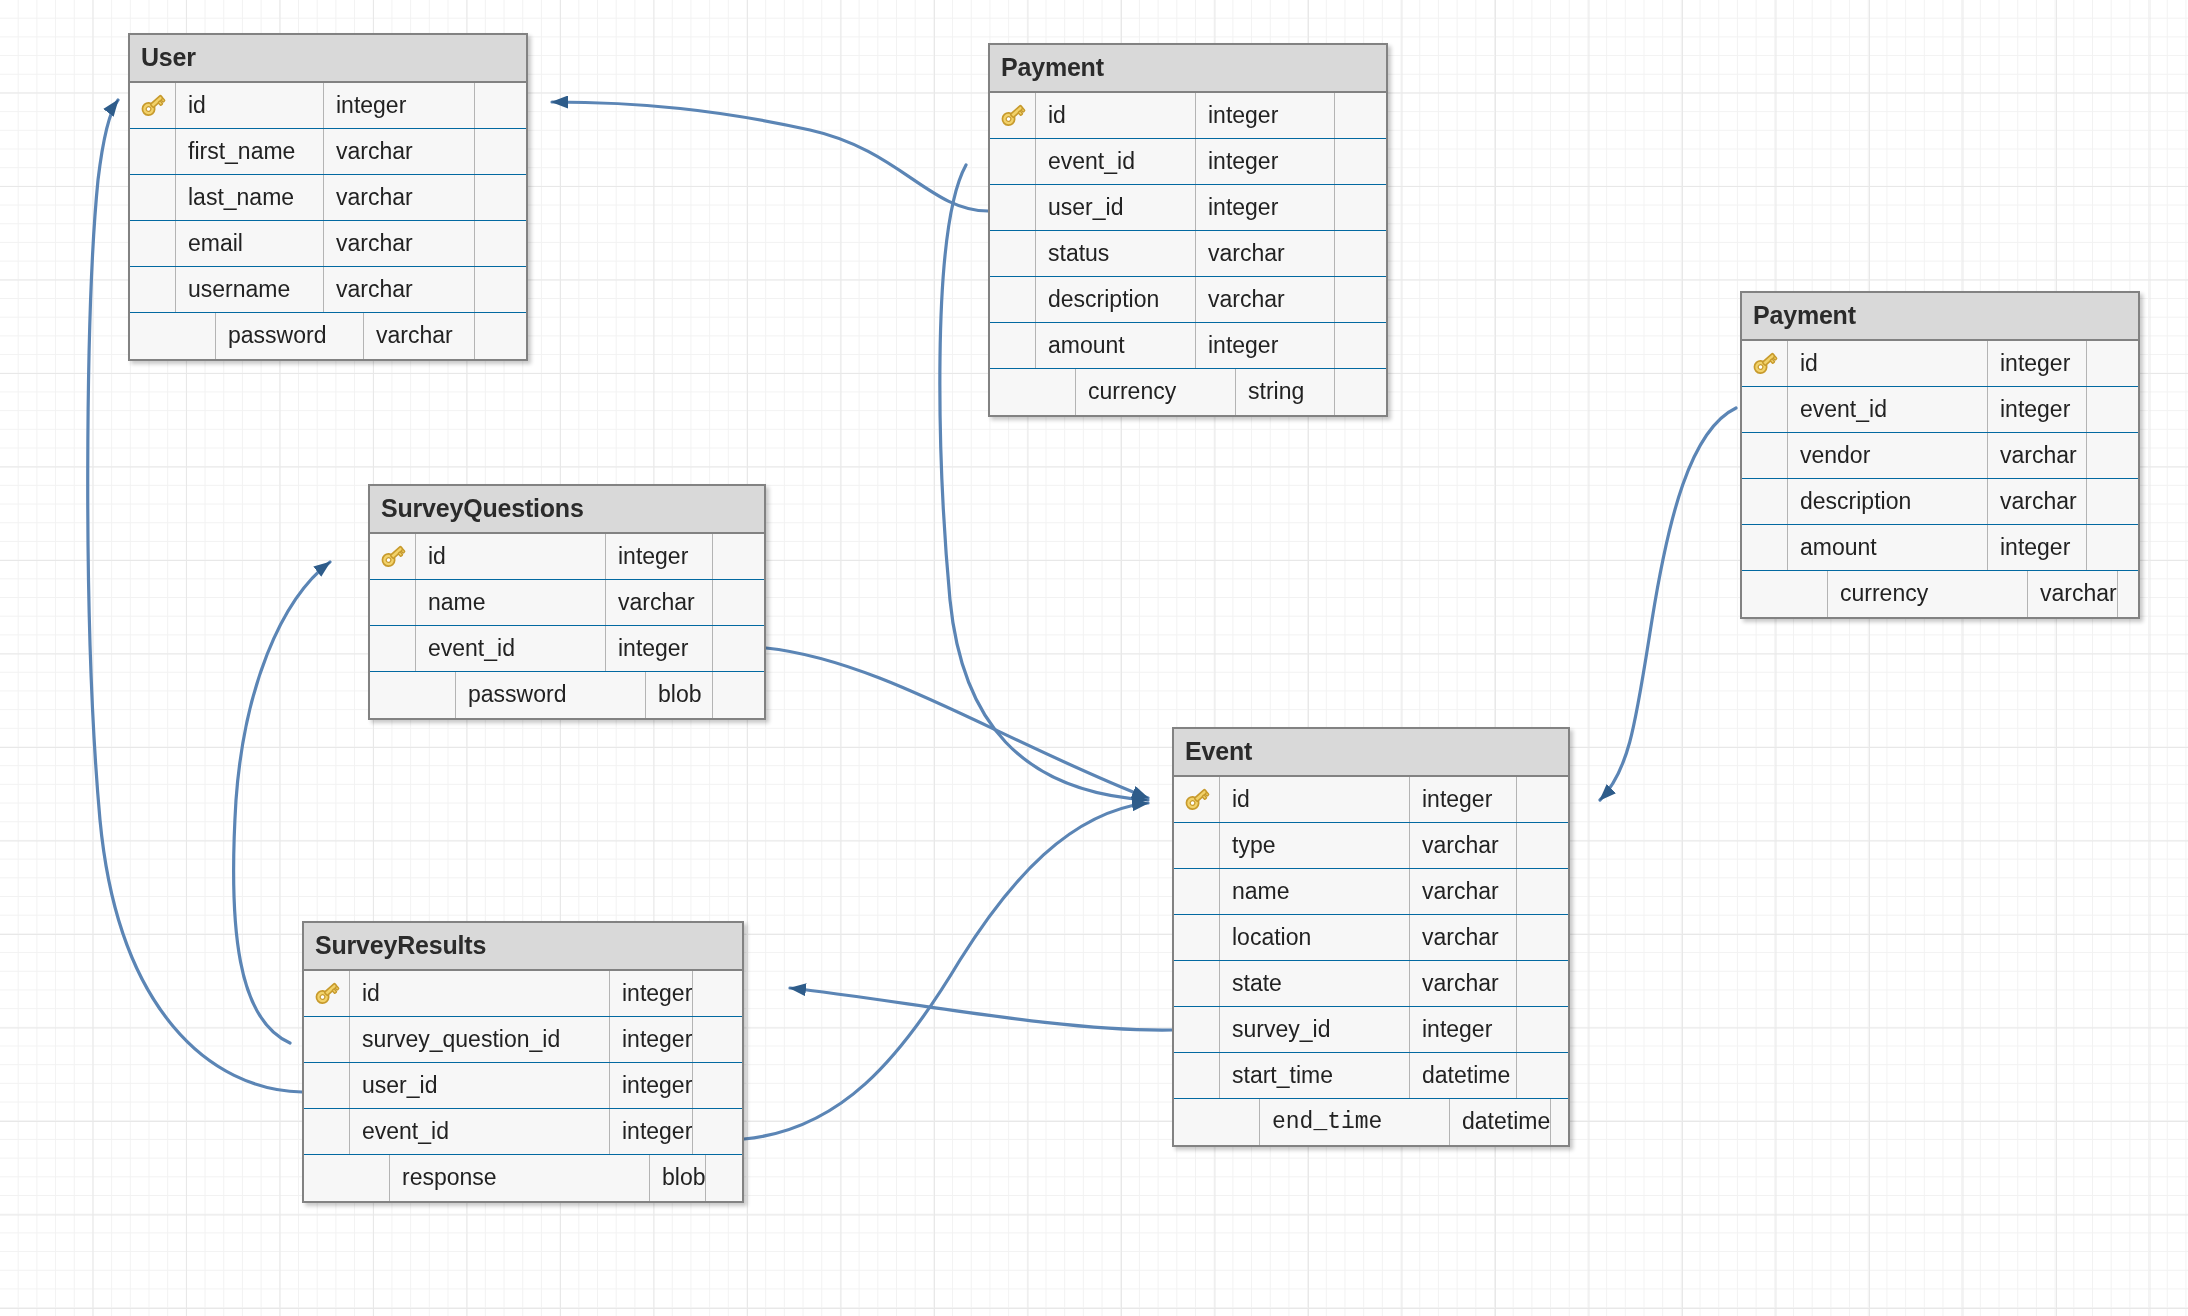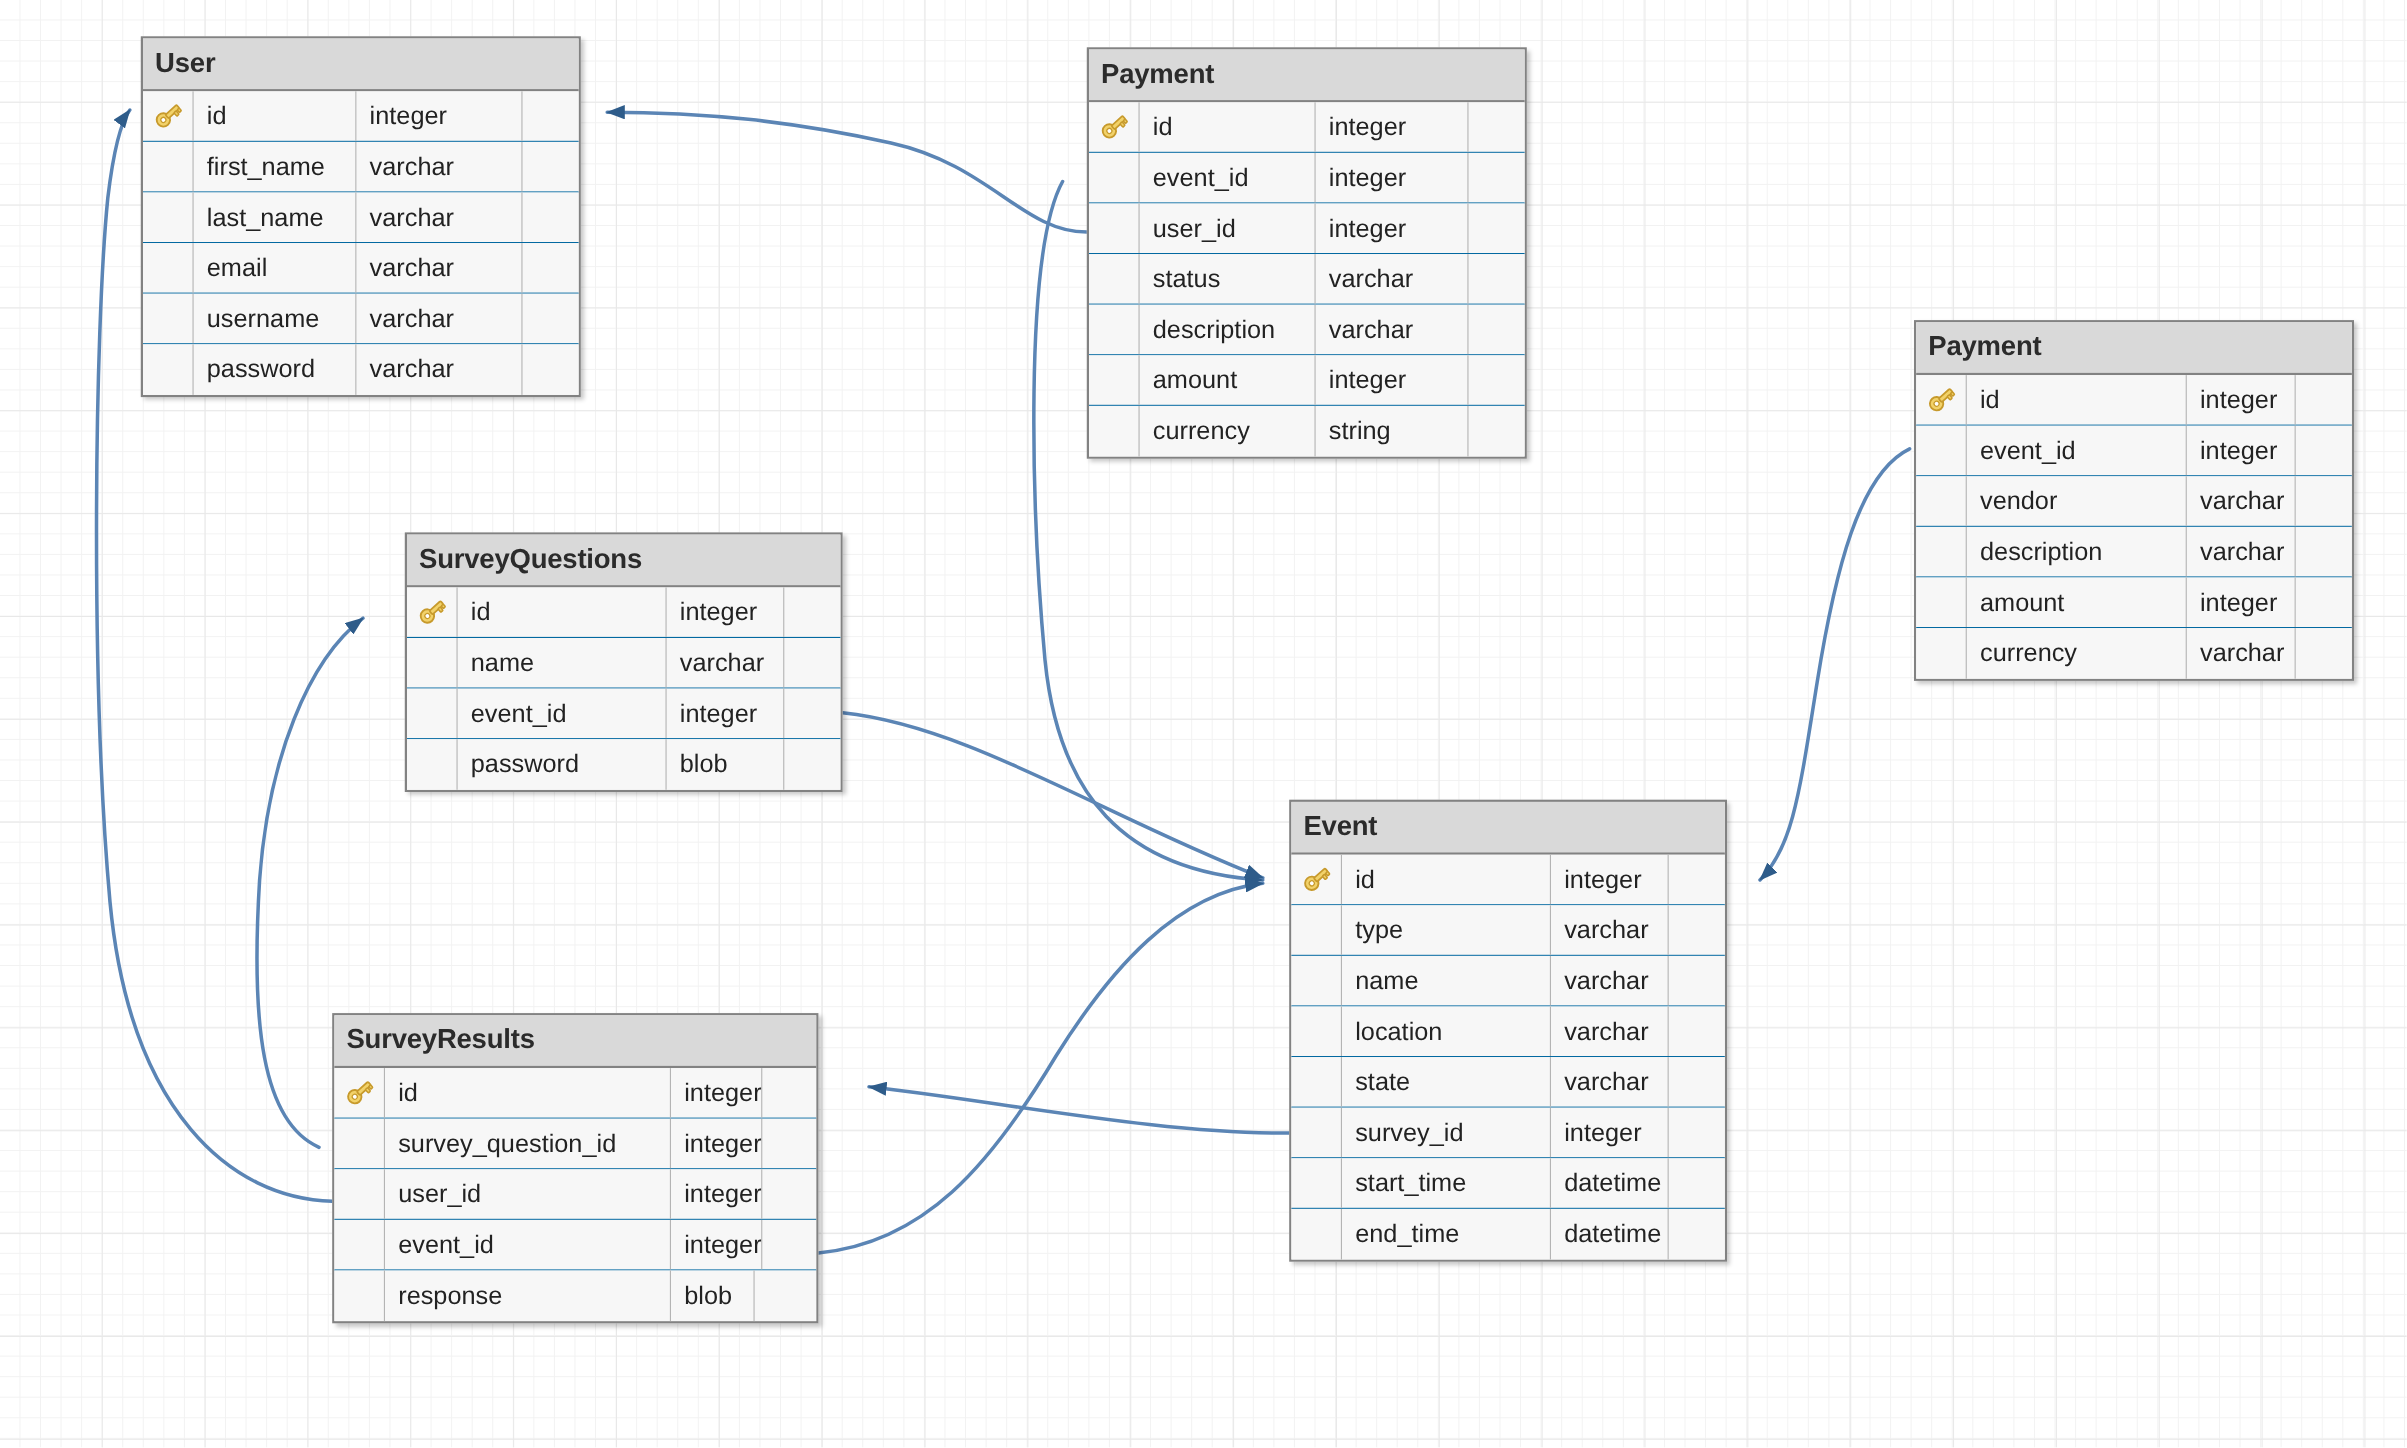--- a/index.html
+++ b/index.html
@@ -57,21 +57,21 @@
     box-sizing: border-box;
   }
   .attr-row {
     display: flex;
     align-items: center;
     height: 46px;
     border-bottom: 1px solid #0369a1;
     background: #f7f7f7;
     box-sizing: border-box;
   }
-  .attr-row:last-child { border-bottom: none; }
+  .attr-row:last-child { border-bottom: none; padding-left: 40px; }
 
   .key-cell {
     width: 46px;
     min-width: 46px;
     height: 100%;
     display: flex;
     align-items: center;
     justify-content: center;
     border-right: 1px solid #b4b4b4;
     box-sizing: border-box;
@@ -386,21 +386,21 @@
           <div class="attr-tail" style="flex: 0 0 52px;"></div>
         </div>
         <div class="attr-row">
           <div class="key-cell blank"></div>
           <div class="attr-name" style="flex: 0 0 190px;">start_time</div>
           <div class="attr-type" style="flex: 1 1 auto;">datetime</div>
           <div class="attr-tail" style="flex: 0 0 52px;"></div>
         </div>
         <div class="attr-row">
           <div class="key-cell blank"></div>
-          <div class="attr-name" style="flex: 0 0 190px;">end_time</div>
+          <div class="attr-name" style="flex: 0 0 190px; font-family: Liberation Mono, monospace;">end_time</div>
           <div class="attr-type" style="flex: 1 1 auto;">datetime</div>
           <div class="attr-tail" style="flex: 0 0 52px;"></div>
         </div>
       </div>
       <div class="entity" style="left: 302px; top: 921px; width: 442px;">
         <div class="entity-title">SurveyResults</div>
         <div class="attr-row">
           <div class="key-cell">
             <svg class="key-icon" width="30" height="30" viewBox="0 0 30 30">
               <g transform="rotate(-42 15 15)">

